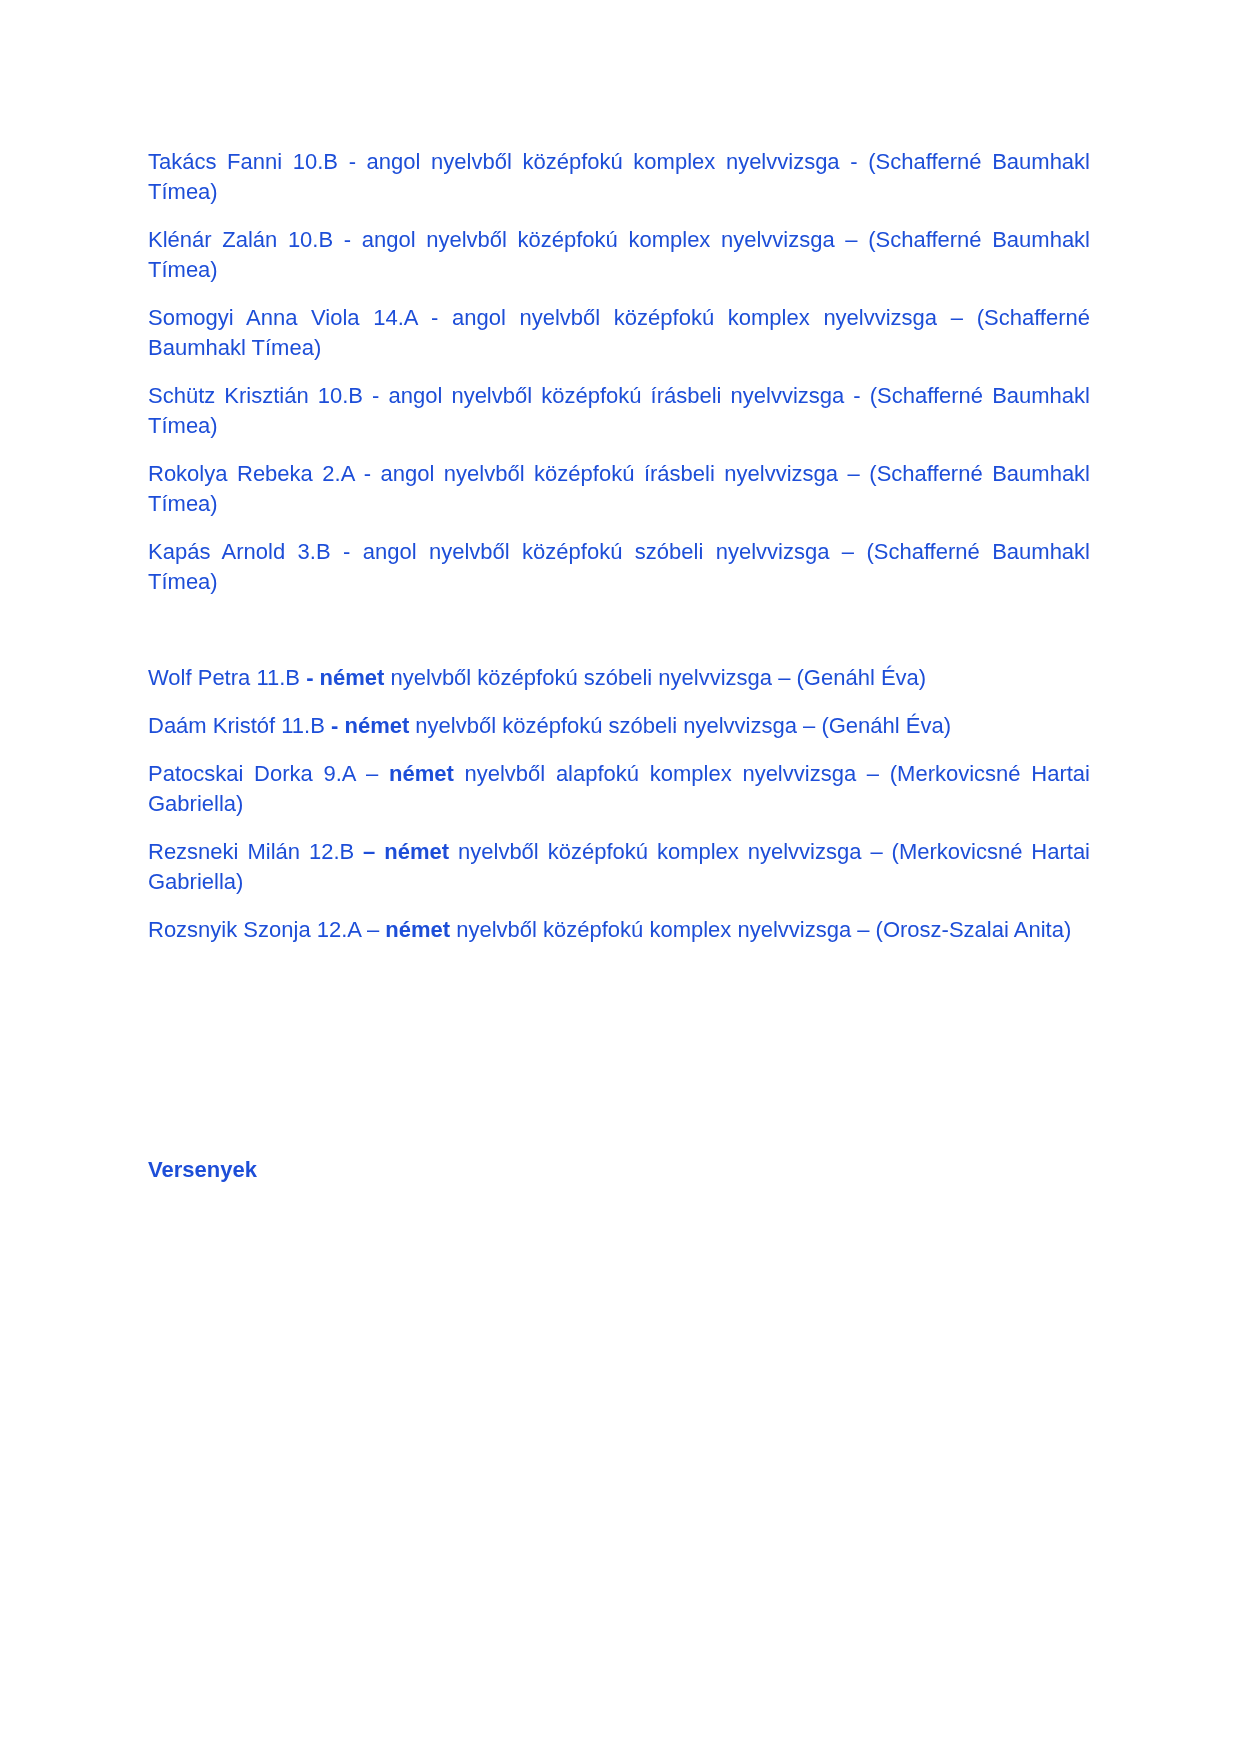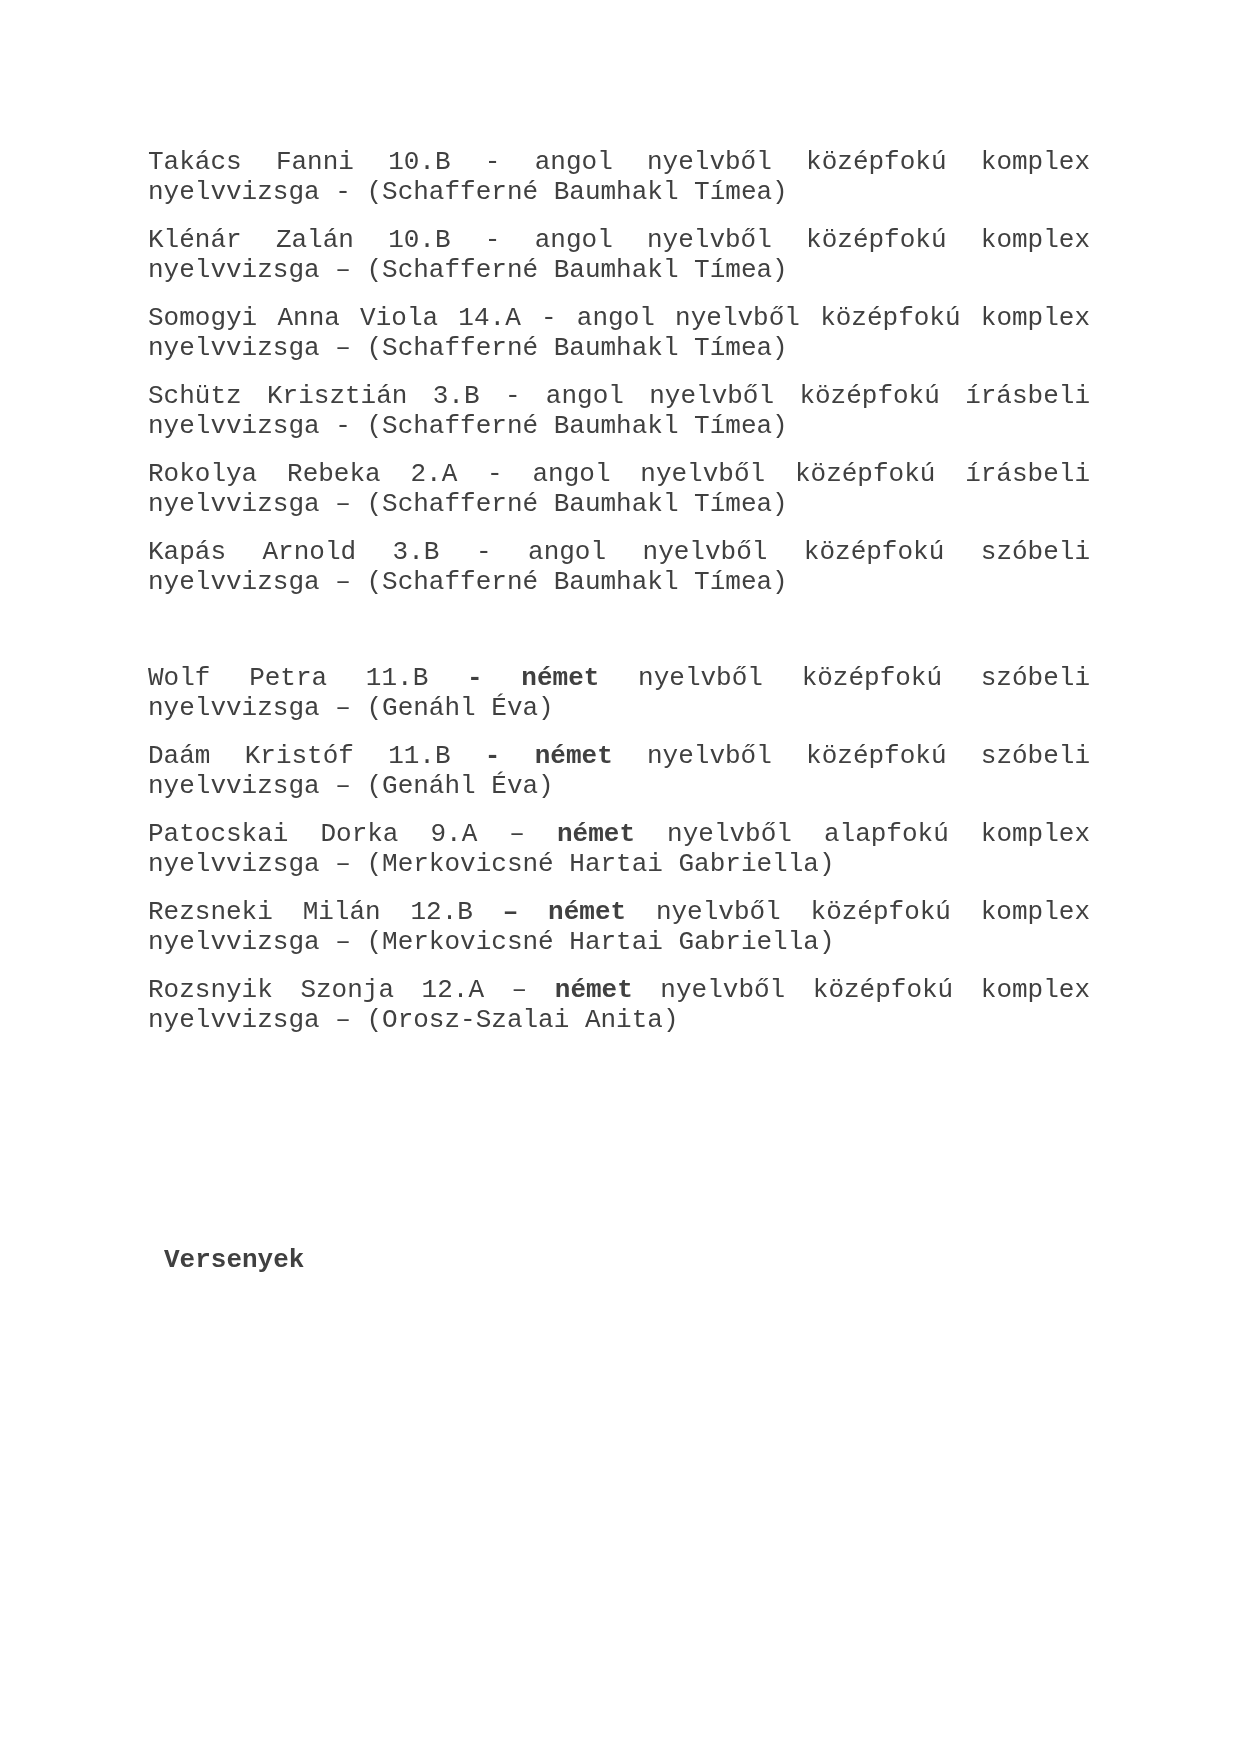--- a/index.html
+++ b/index.html
@@ -11,49 +11,49 @@
       width: 1240px;
       height: 1754px;
       position: relative;
       overflow: hidden;
     }
     .page {
       position: absolute;
       left: 148px;
       top: 147px;
       width: 942px;
-      font-family: Liberation Mono, monospace;
-      font-size: 26px;
+      font-family: Liberation Sans, sans-serif;
+      font-size: 22px;
       line-height: 30px;
-      color: #404040;
+      color: #1d4ed8;
     }
     .para {
       margin: 0 0 18px 0;
       text-align: justify;
       min-height: 30px;
     }
     .para.empty { height: 30px; }
     .heading {
       font-weight: bold;
-      margin: 0 0 18px 16px;
+      margin: 0 0 18px 0;
     }
     b { font-weight: bold; }
   </style>
 </head>
 <body>
 
 <div class="page">
 
   <p class="para"><span>Takács Fanni 10.B</span><span> - </span><span>angol</span><span> nyelvből középfokú komplex nyelvvizsga</span><span> - </span><span>(Schafferné Baumhakl Tímea)</span></p>
 
   <p class="para"><span>Klénár Zalán 10.B</span><span> - </span><span>angol</span><span> nyelvből középfokú komplex nyelvvizsga</span><span> – </span><span>(Schafferné Baumhakl Tímea)</span></p>
 
   <p class="para"><span>Somogyi Anna Viola 14.A</span><span> - </span><span>angol</span><span> nyelvből középfokú komplex nyelvvizsga</span><span> – </span><span>(Schafferné Baumhakl Tímea)</span></p>
 
-  <p class="para"><span>Schütz Krisztián 3.B</span><span> - </span><span>angol</span><span> nyelvből középfokú írásbeli nyelvvizsga</span><span> - </span><span>(Schafferné Baumhakl Tímea)</span></p>
+  <p class="para"><span>Schütz Krisztián 10.B</span><span> - </span><span>angol</span><span> nyelvből középfokú írásbeli nyelvvizsga</span><span> - </span><span>(Schafferné Baumhakl Tímea)</span></p>
 
   <p class="para"><span>Rokolya Rebeka 2.A</span><span> - </span><span>angol</span><span> nyelvből középfokú írásbeli nyelvvizsga</span><span> – </span><span>(Schafferné Baumhakl Tímea)</span></p>
 
   <p class="para"><span>Kapás Arnold 3.B</span><span> - </span><span>angol</span><span> nyelvből középfokú szóbeli nyelvvizsga</span><span> – </span><span>(Schafferné Baumhakl Tímea)</span></p>
 
 
   <p class="para empty"></p>
 
   <p class="para"><span>Wolf Petra 11.B</span><b> - </b><b>német</b><span> nyelvből középfokú szóbeli nyelvvizsga</span><span> – </span><span>(Genáhl Éva)</span></p>
 

